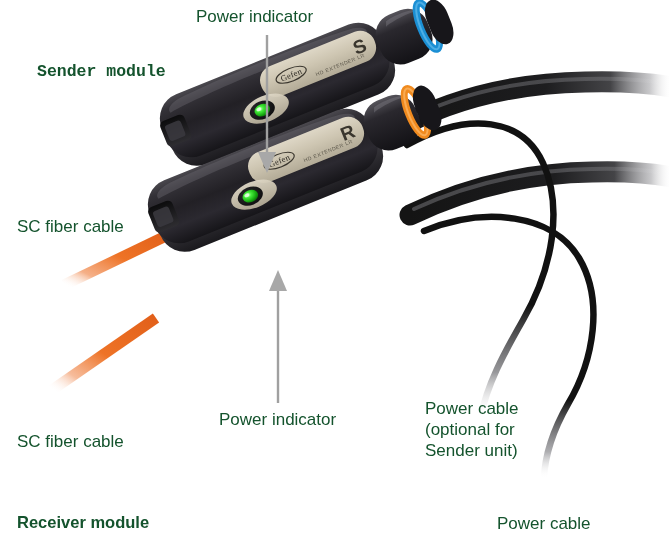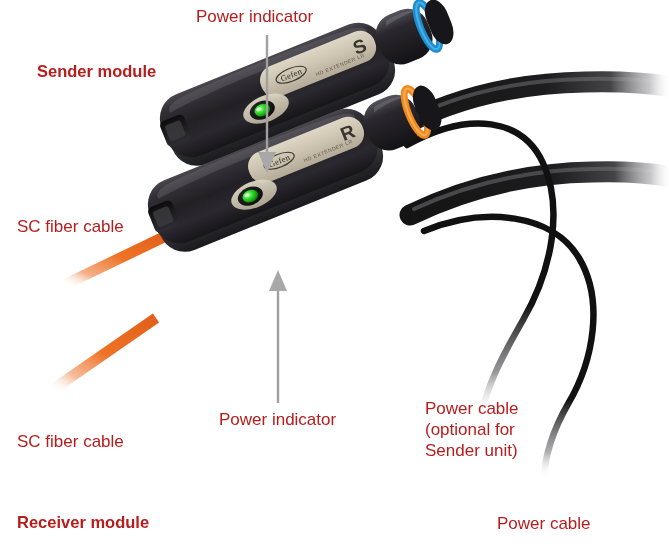--- a/index.html
+++ b/index.html
@@ -18,33 +18,33 @@
   }
   #art {
     position: absolute;
     left: 0;
     top: 0;
     width: 669px;
     height: 551px;
   }
   .callout {
     position: absolute;
-    color: #b91c1c;
+    color: #14532d;
     font-family: "Liberation Sans", sans-serif;
     font-size: 17px;
     line-height: 21px;
     white-space: pre;
     letter-spacing: 0px;
   }
   .callout.bold {
     font-weight: bold;
     font-size: 16.5px;
   }
   .lbl-power-top   { left: 196px; top: 6px; }
-  .lbl-sender      { left: 37px;  top: 61px; }
+  .lbl-sender      { left: 37px;  top: 61px; font-family: Liberation Mono, monospace; }
   .lbl-sc-top      { left: 17px;  top: 216px; }
   .lbl-power-bot   { left: 219px; top: 409px; }
   .lbl-sc-bot      { left: 17px;  top: 431px; }
   .lbl-pwr-opt     { left: 425px; top: 398px; }
   .lbl-pwr-plain   { left: 497px; top: 513px; }
   .lbl-receiver    { left: 17px;  top: 512px; text-align: center; }
 </style>
 </head>
 <body>
 

